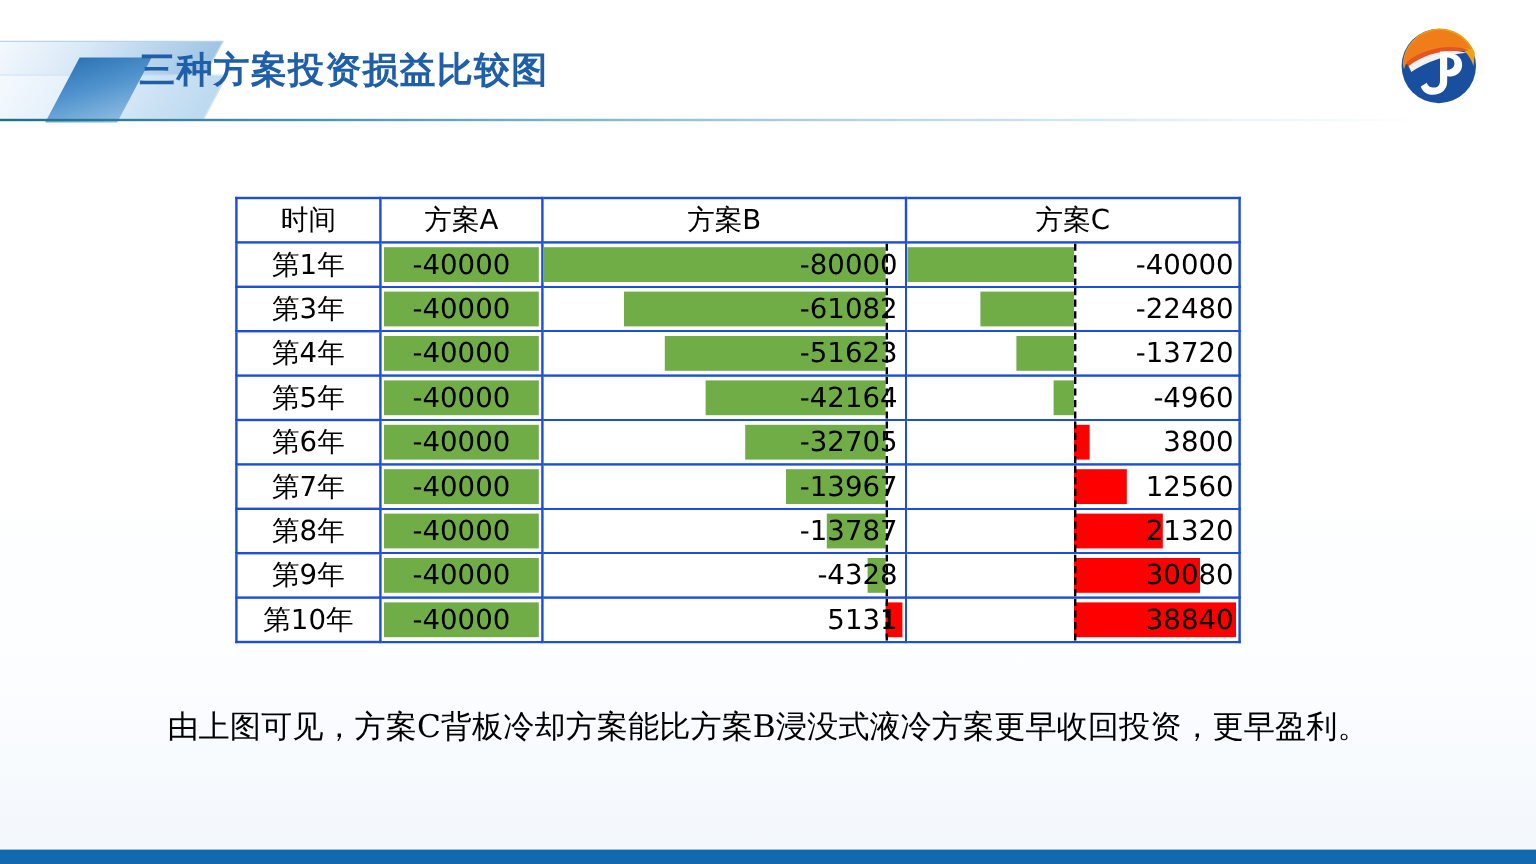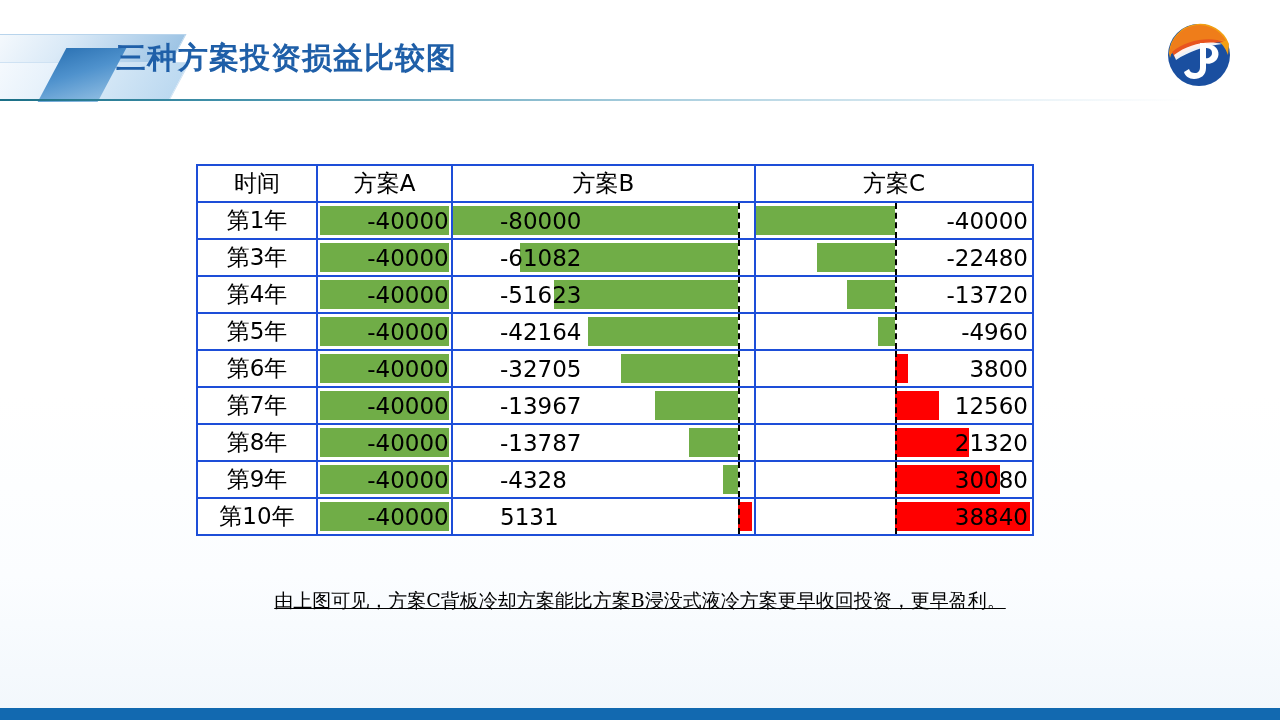--- a/index.html
+++ b/index.html
@@ -166,42 +166,41 @@
     right: 0;
     left: 0;
     display: flex;
     align-items: center;
     z-index: 2;
     font-size: 23px;
     color: #000000;
     font-family: "DejaVu Sans", "Liberation Sans", sans-serif;
     pointer-events: none;
   }
-  .bar-label > span { display: block; width: 100%; margin-left: 47px; }
+  .bar-label > span { display: block; width: 100%; }
 
   
   .cell-a .bar { left: 2px; right: 2px; }
   .cell-a .bar-label > span { text-align: center; }
 
   
-  .cell-b .bar-label > span { padding-right: 6px; }
+  .cell-b .bar-label > span { text-align: right; padding-right: 6px; }
   
   .cell-c .bar-label > span { text-align: right; padding-right: 4px; }
 
   
   .caption {
     position: absolute;
     left: 0;
     top: 588px;
     width: 1280px;
     text-align: center;
-    font-size: 19px;
+    font-size: 26px;
     color: #000000;
     font-family: "DejaVu Serif", "Liberation Serif", serif;
-    text-decoration: underline;
   }
 
   
   .bottom-strip {
     position: absolute;
     left: 0;
     bottom: 0;
     width: 1280px;
     height: 12px;
     background: #1269b0;

